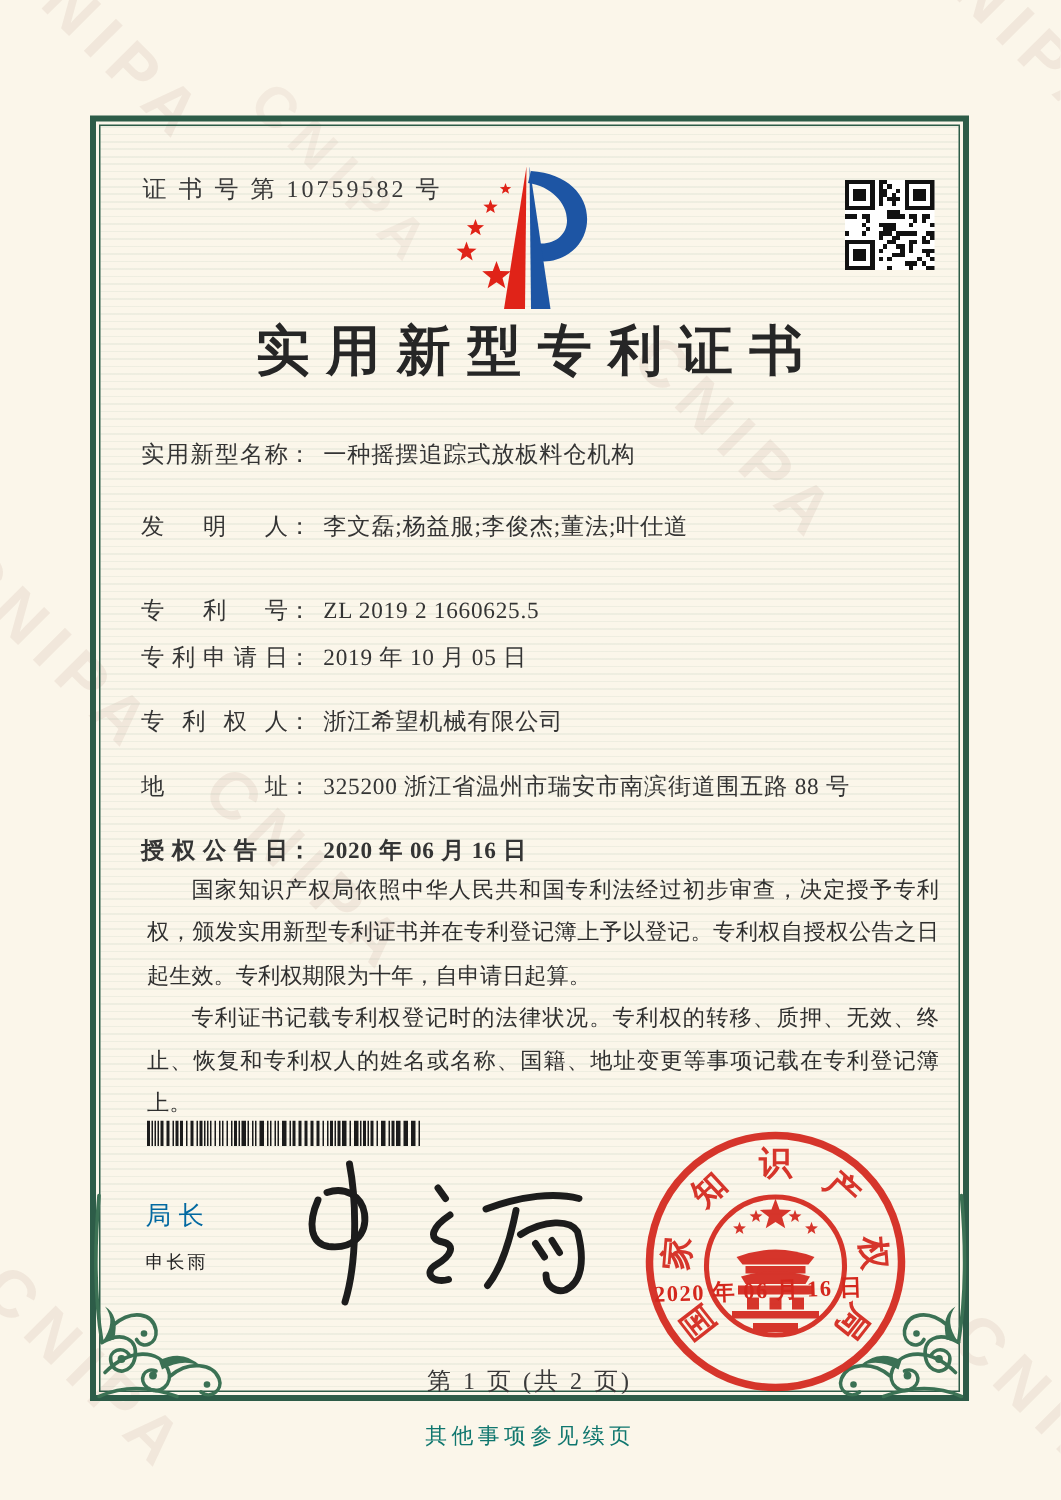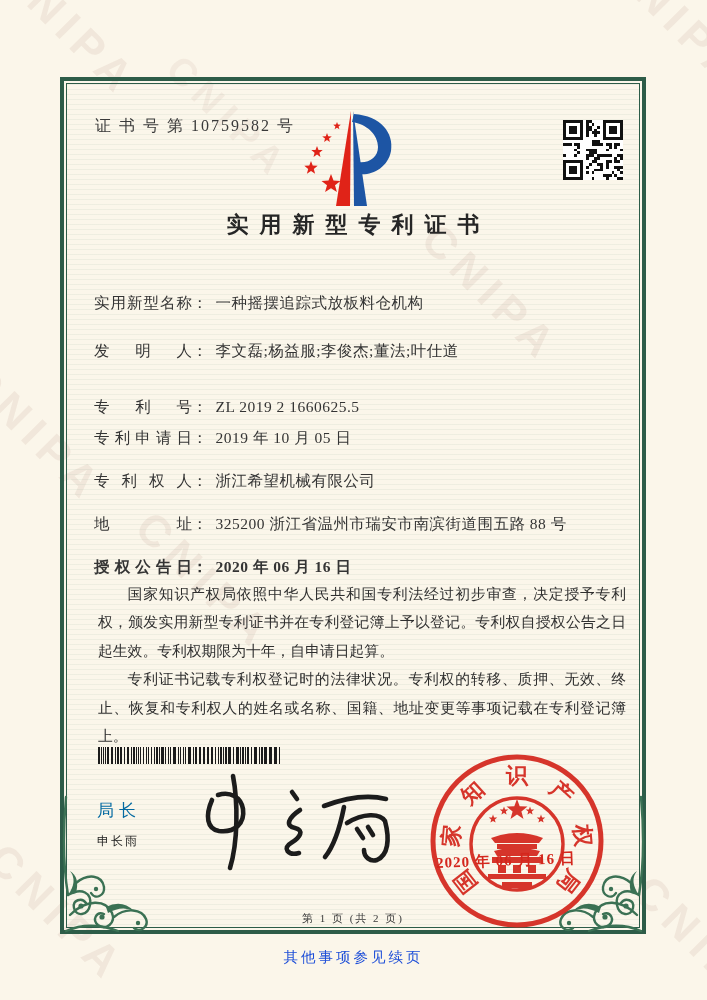--- a/index.html
+++ b/index.html
@@ -56,21 +56,21 @@
   .cert-no{
     left:95px;top:116px;
     font-size:16px;color:#3a3a3a;letter-spacing:2px;
   }
   .logo-box{left:297px;top:108px;width:100px;height:102px;}
   .qr-box{left:563px;top:120px;width:60px;height:60px;}
 
   .title{
     left:60px;top:210px;width:586px;
     text-align:center;
-    font-size:22px;font-weight:bold;color:#262626;
+    font-size:36px;font-weight:bold;color:#262626;
     letter-spacing:11px;text-indent:11px;
     z-index:3;position:absolute;
   }
 
   .field-row{left:94px;width:540px;font-size:15.5px;color:#343434;white-space:nowrap;}
   .field-label{
     display:inline-block;width:98px;
     text-align:justify;text-align-last:justify;
     vertical-align:top;
   }
@@ -110,25 +110,25 @@
   .seal-date{
     left:436px;top:851px;width:165px;
     font-size:15px;color:var(--red,#d4271d);
     letter-spacing:1px;white-space:nowrap;
     transform:rotate(-2deg);
     z-index:4;font-weight:bold;
   }
 
   .page-indicator{
     left:60px;top:911px;width:586px;text-align:center;
-    font-size:11px;color:#3a3a3a;letter-spacing:2px;
+    font-size:16px;color:#3a3a3a;letter-spacing:2px;
   }
   .footer-note{
     left:0;top:948px;width:707px;text-align:center;
-    font-size:14.5px;color:#1d4ed8;letter-spacing:3px;
+    font-size:14.5px;color:#0f766e;letter-spacing:3px;
   }
 
   .ornament{z-index:2;}
   .ornament-left{left:62px;top:795px;width:105px;height:138px;}
   .ornament-right{left:540px;top:795px;width:105px;height:138px;transform:scaleX(-1);}
 
   svg{display:block;}
 </style>
 </head>
 <body>

